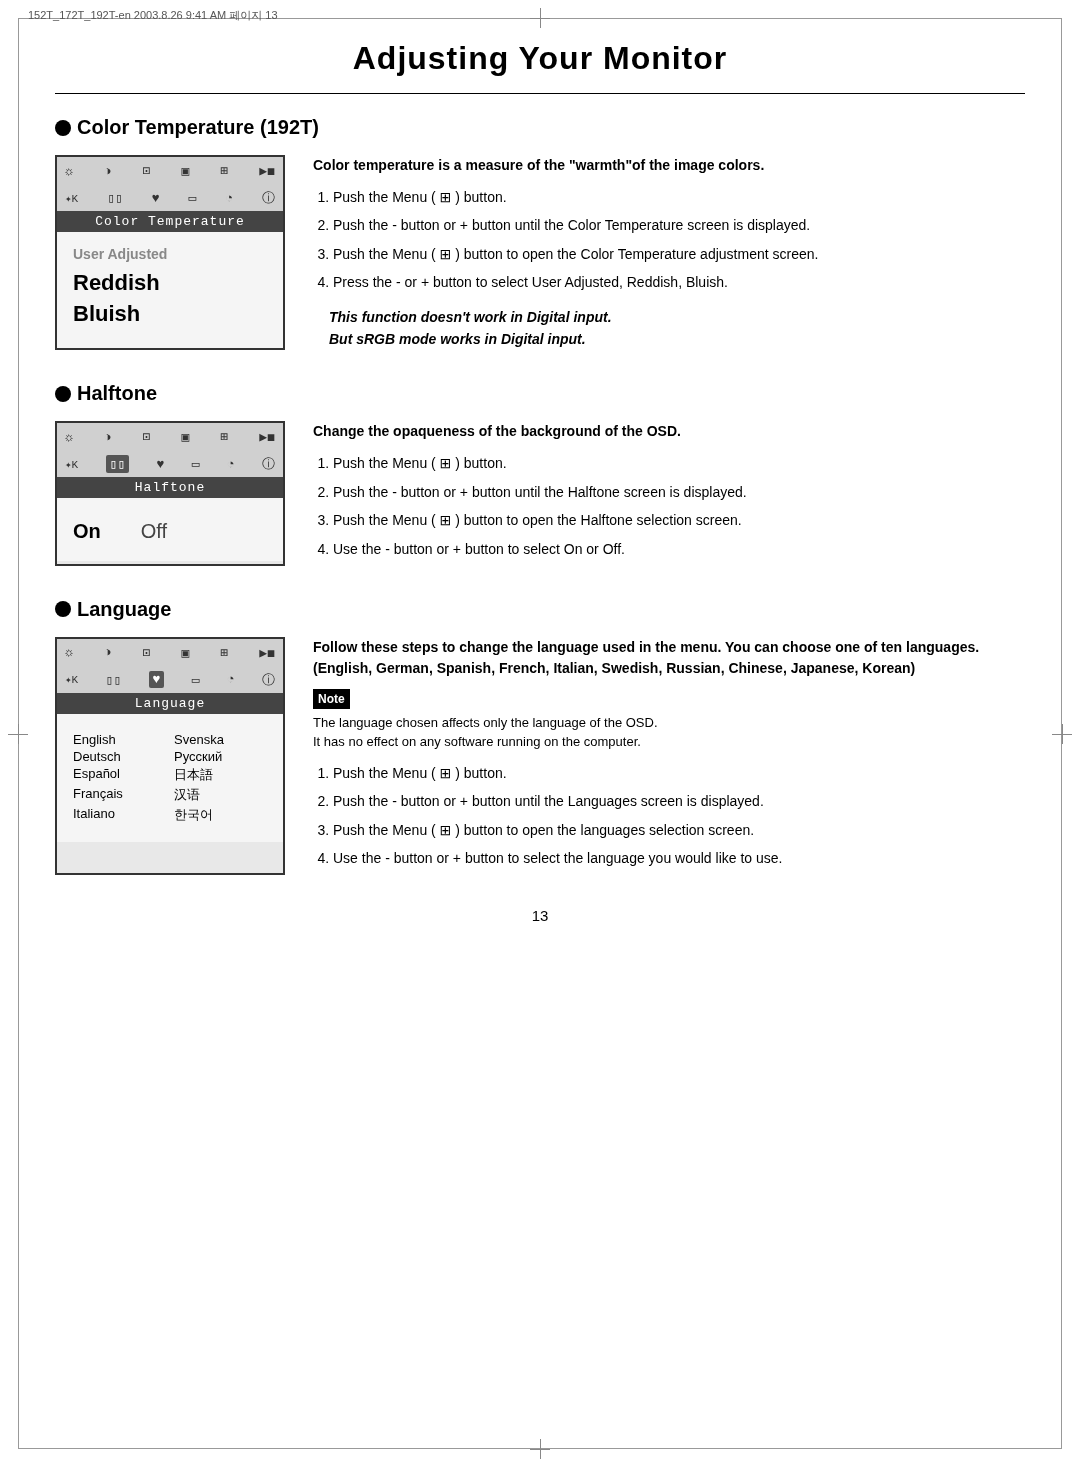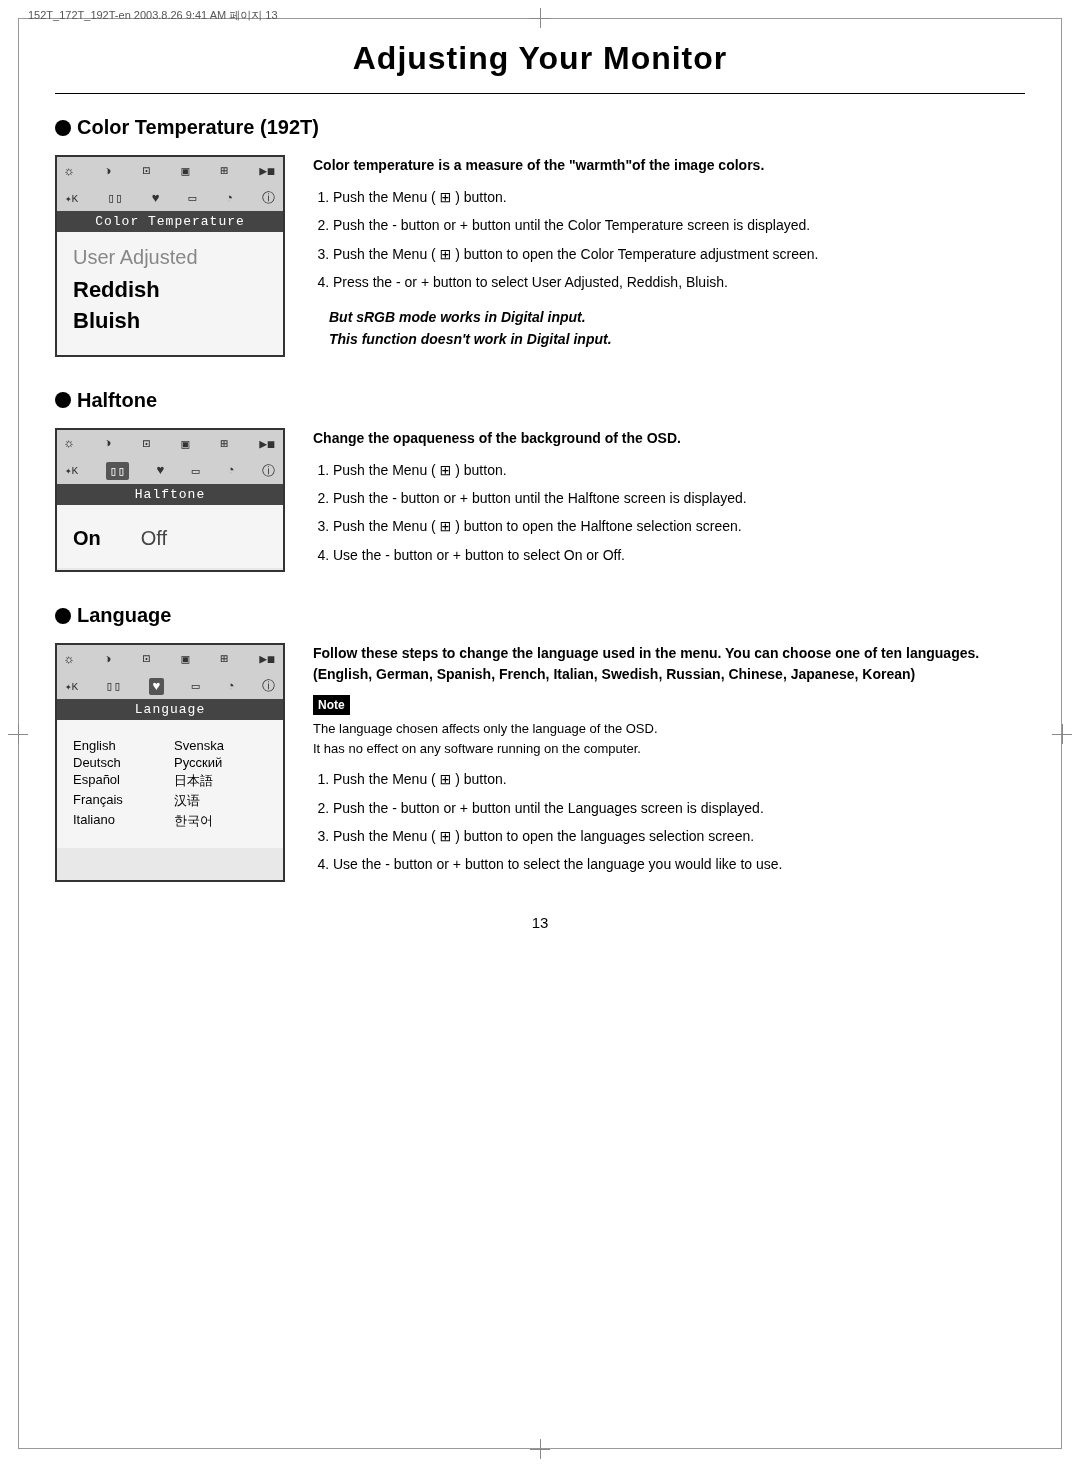--- a/index.html
+++ b/index.html
@@ -116,24 +116,25 @@
       font-size: 13px;
       padding: 3px 0;
       font-family: 'Courier New', monospace;
       letter-spacing: 1px;
     }
     .monitor-content {
       background: #f5f5f5;
       padding: 14px 16px 18px 16px;
     }
     .monitor-content .sub-label {
-      font-size: 20px;
+      font-size: 14px;
       color: #888;
       margin-bottom: 6px;
       font-family: Arial, sans-serif;
+      font-weight: bold;
     }
     .monitor-content .main-options {
       font-size: 22px;
       font-weight: bold;
       line-height: 1.4;
       color: #000;
       font-family: Arial, sans-serif;
     }
     .monitor-content .option-row {
       display: flex;
@@ -268,22 +269,22 @@
 
       <div class="desc-col">
         <div class="intro-bold">Color temperature is a measure of the "warmth"of the image colors.</div>
         <ol>
           <li>Push the Menu ( ⊞ ) button.</li>
           <li>Push the - button or + button until the Color Temperature screen is displayed.</li>
           <li>Push the Menu ( ⊞ ) button to open the Color Temperature adjustment screen.</li>
           <li>Press the - or + button to select User Adjusted, Reddish, Bluish.</li>
         </ol>
         <div class="note-block">
+          <div class="note-italic">This function doesn't work in Digital input.</div>
           <div class="note-italic">But sRGB mode works in Digital input.</div>
-          <div class="note-italic">This function doesn't work in Digital input.</div>
         </div>
       </div>
     </div>
   </div>
 
   <div class="section-gap">
     <div class="section-heading">
       <span class="bullet"></span>
       <span>Halftone</span>
     </div>

